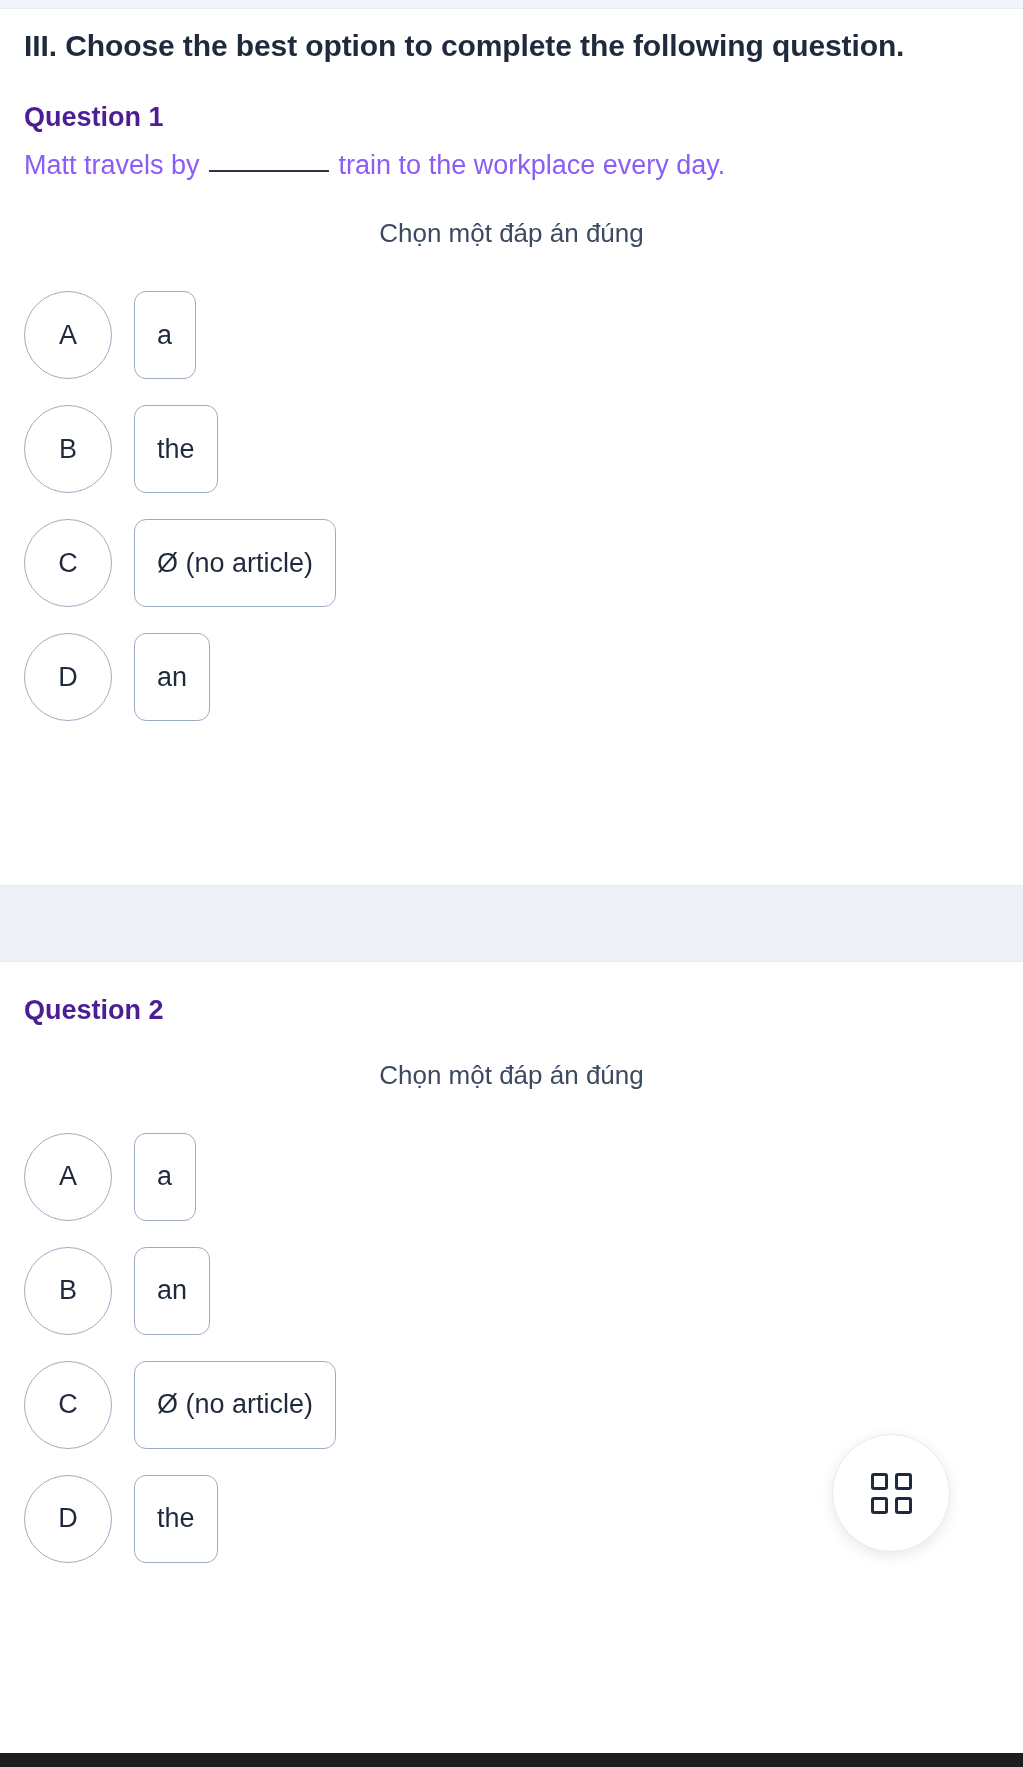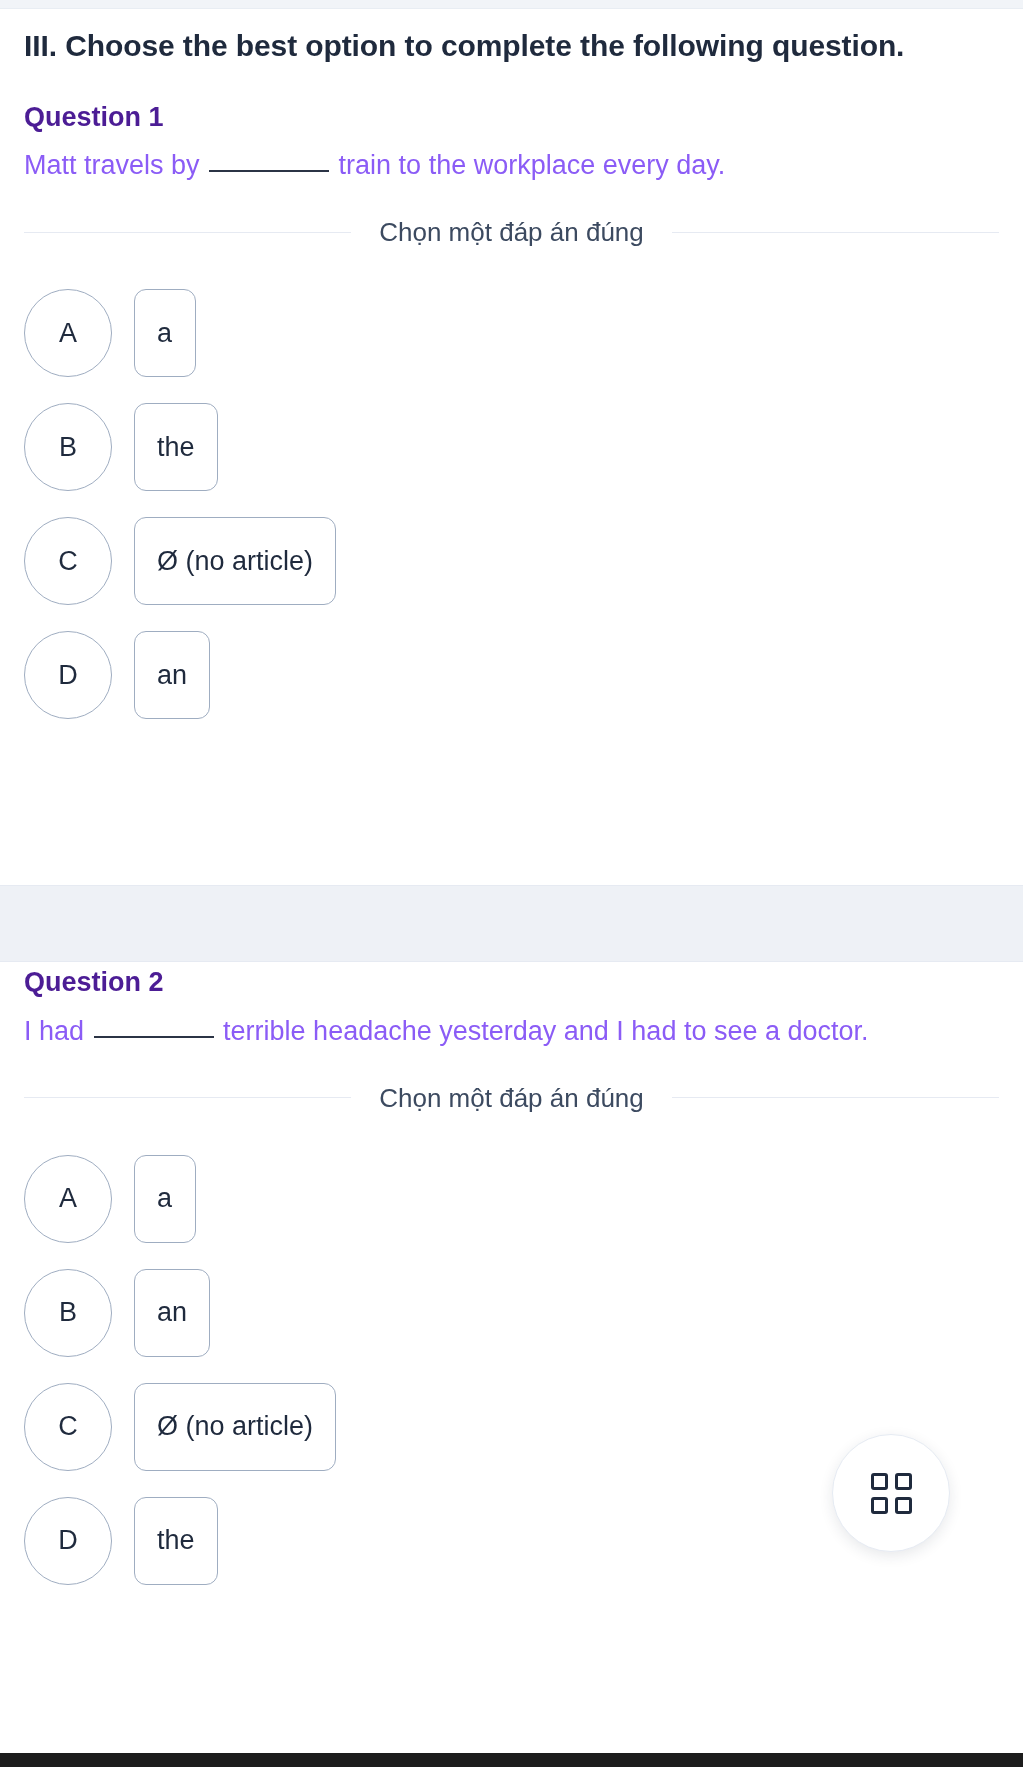--- a/index.html
+++ b/index.html
@@ -66,20 +66,21 @@
     vertical-align: 2px;
     margin: 0 2px;
   }
 
   
   .choose-divider {
     display: flex;
     align-items: center;
     width: 100%;
     margin: 0;
+    flex-direction: column;
   }
   .choose-divider .rule {
     flex: 1 1 auto;
     height: 1px;
     background: #e6eaf2;
   }
   .choose-divider .rule.left  { margin-right: 28px; }
   .choose-divider .rule.right { margin-left: 28px; }
   .choose-divider .caption {
     flex: 0 0 auto;
@@ -223,27 +224,22 @@
         <div class="option-box">an</div>
       </div>
 
     </div>
   </div>
 
   <div class="band-gap" style="position:absolute; top:885px; left:0; height:77px;"></div>
 
   <div class="section" style="position:absolute; top:962px; left:0; width:1023px;">
 
-    <div class="q-label" style="">Question 2</div>
-
-    <div class="q-text" style="margin-top:4px;">
-      <span>I had</span>
-      <span class="blank"></span>
-      <span>terrible headache yesterday and I had to see a doctor.</span>
-    </div>
+    <div class="q-label" style="margin-top:28px;">Question 2</div>
+
 
     <div class="choose-divider" style="margin-top:30px;">
       <div class="rule left"></div>
       <div class="caption">Chọn một đáp án đúng</div>
       <div class="rule right"></div>
     </div>
 
     <div class="options" style="margin-top:44px;">
 
       <div class="option-row">

